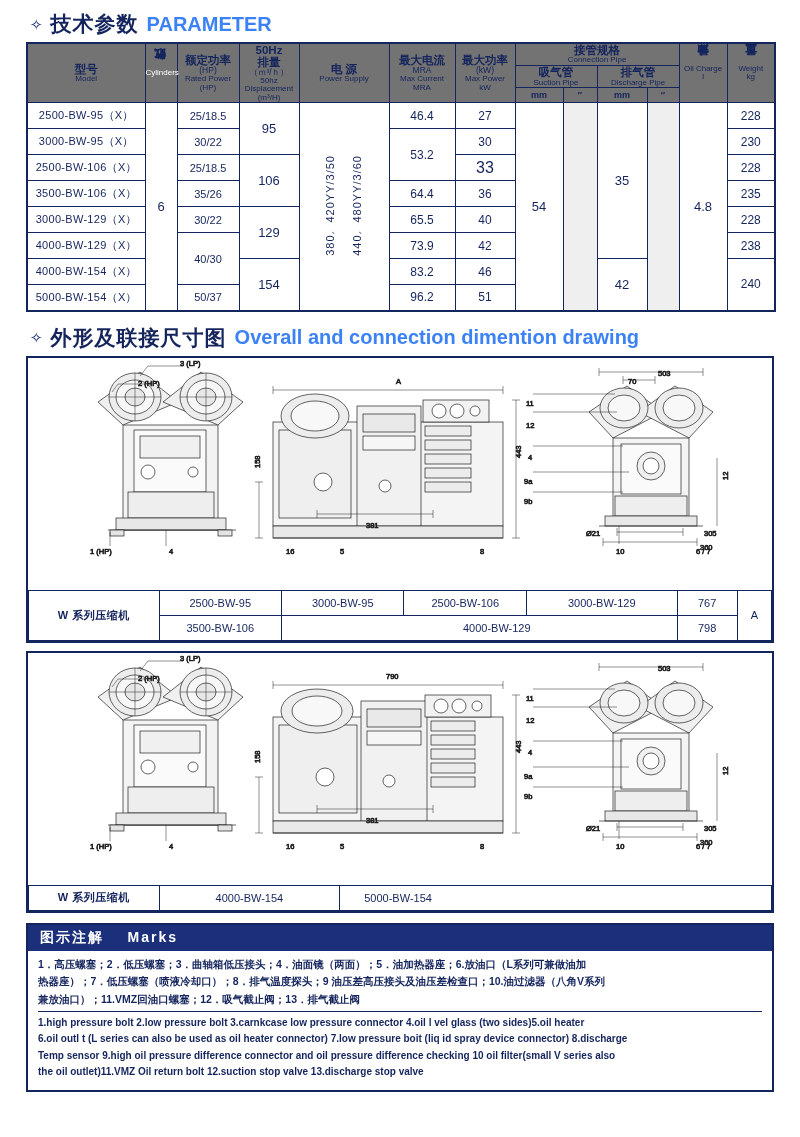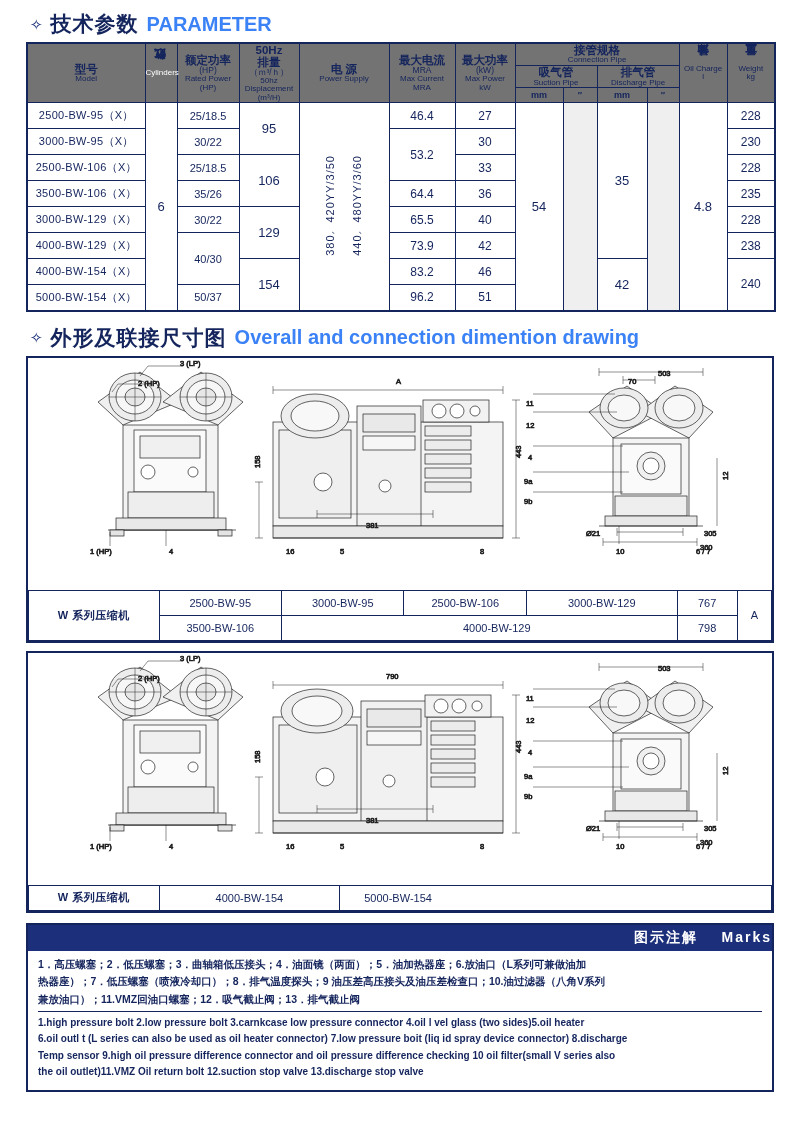--- a/index.html
+++ b/index.html
@@ -45,22 +45,22 @@
   .draw-area.two{height:232px;}
   .dim-tbl{border-collapse:collapse;width:100%;table-layout:fixed;}
   .dim-tbl td{border:1px solid #14245c;font-size:11px;text-align:center;height:22px;color:#14245c;}
   .dim-tbl td.lbl{font-size:11px;font-weight:bold;letter-spacing:.5px;}
 
   
   .sv{position:absolute;left:0;top:0;}
 
   
   .marks{margin:10px 26px 0;border:2px solid #14245c;background:#fff;}
-  .marks-title{background:#1b2f7a;color:#fff;text-align:right;font-size:14px;
-    font-weight:bold;padding:4px 0;letter-spacing:2px;}
+  .marks-title{background:#1b2f7a;color:#fff;text-align:left;font-size:14px;
+    font-weight:bold;padding:4px 12px;letter-spacing:2px;}
   .marks-body{padding:6px 10px 8px;font-size:10.5px;line-height:1.5;color:#14245c;}
   .marks-body p{margin:0 0 2px 0;font-weight:bold;}
   .marks-body .en{font-size:10px;line-height:1.45;}
   .line-sep{height:1px;background:#14245c;margin:3px 0 4px;}
 
   .footer-strip{position:absolute;left:0;bottom:0;width:800px;height:14px;background:#fff;}
 </style>
 </head>
 <body>
 
@@ -187,21 +187,21 @@
           <td>30/22</td>
           <td rowspan="2" style="font-size:12px">53.2</td>
           <td style="font-size:12px">30</td>
           <td style="font-size:12px">230</td>
         </tr>
 
         <tr class="rowh">
           <td class="model">2500-BW-106（X）</td>
           <td>25/18.5</td>
           <td rowspan="2" style="font-size:13px">106</td>
-          <td style="font-size:12px">33</td>
+          <td style="font-size:16px">33</td>
           <td style="font-size:12px">228</td>
         </tr>
 
         <tr class="rowh">
           <td class="model">3500-BW-106（X）</td>
           <td>35/26</td>
           <td style="font-size:12px">64.4</td>
           <td style="font-size:12px">36</td>
           <td style="font-size:12px">235</td>
         </tr>

